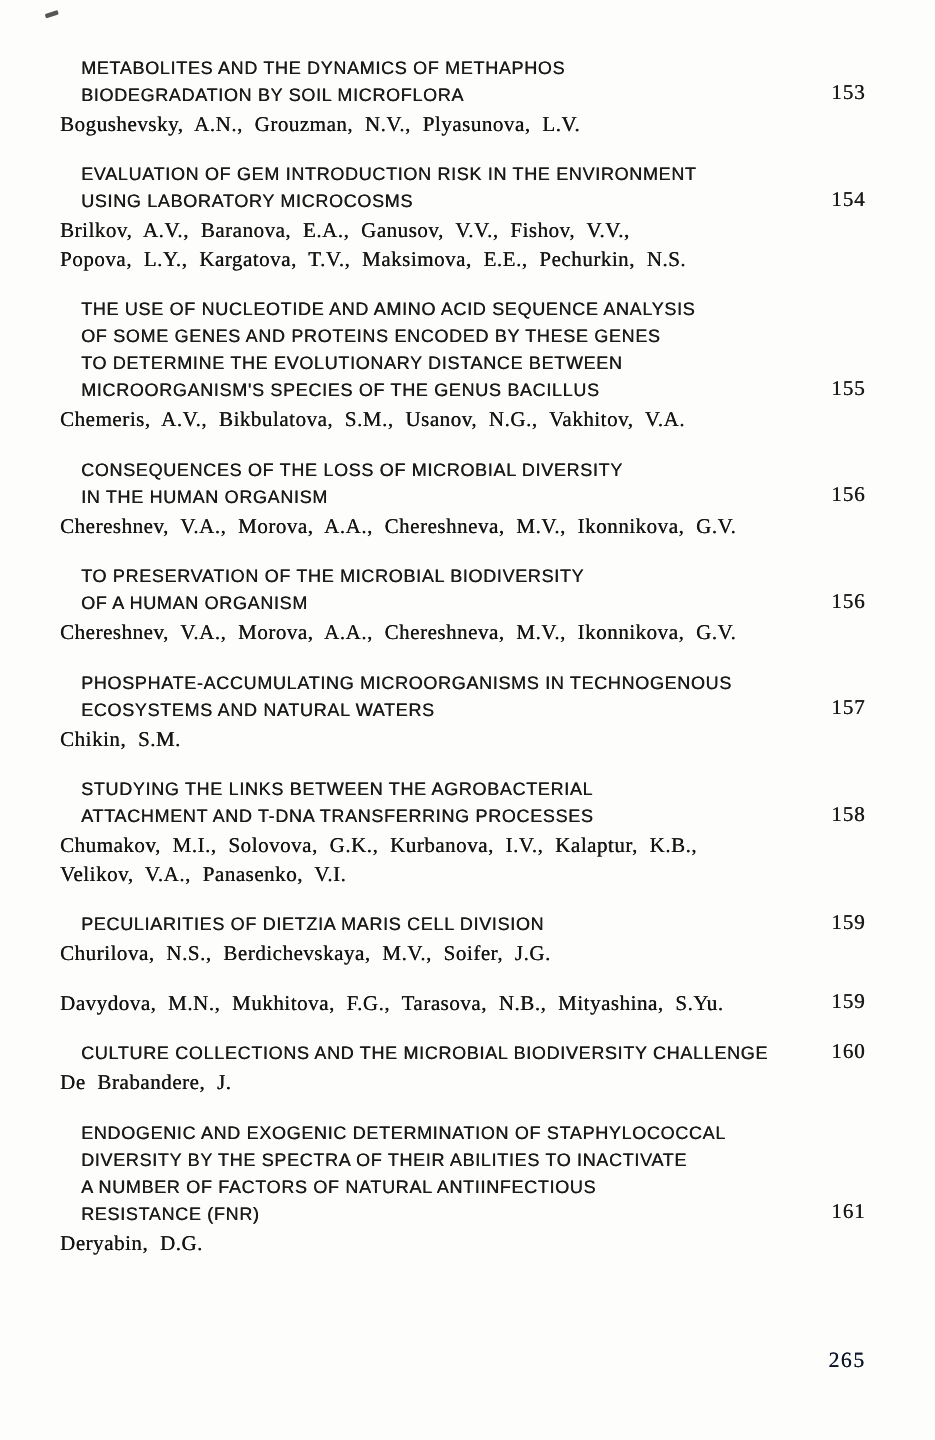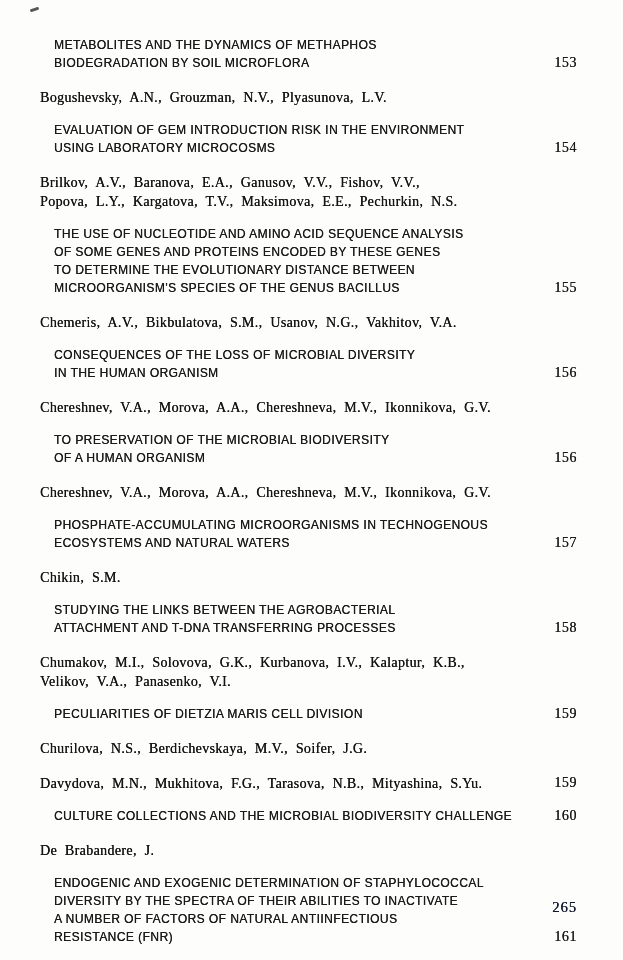--- a/index.html
+++ b/index.html
@@ -35,21 +35,21 @@
   .t-line .t-text { display: inline-block; }
   .pg {
     position: absolute;
     right: 0; top: 0;
     line-height: 18px;
     font-family: "Liberation Serif", serif;
     font-size: 14px;
     letter-spacing: 0.6px;
     text-shadow: 0.2px 0 0 currentColor;
   }
-  .authors { margin-top: 16px; }
+  .authors { margin-top: 2px; }
   .a-line {
     font-family: "Liberation Serif", serif;
     font-size: 14px;
     line-height: 19px;
     letter-spacing: 0.35px;
     word-spacing: 4px;
     white-space: nowrap;
     color: #151515;
     text-shadow: 0.2px 0 0 currentColor;
   }

